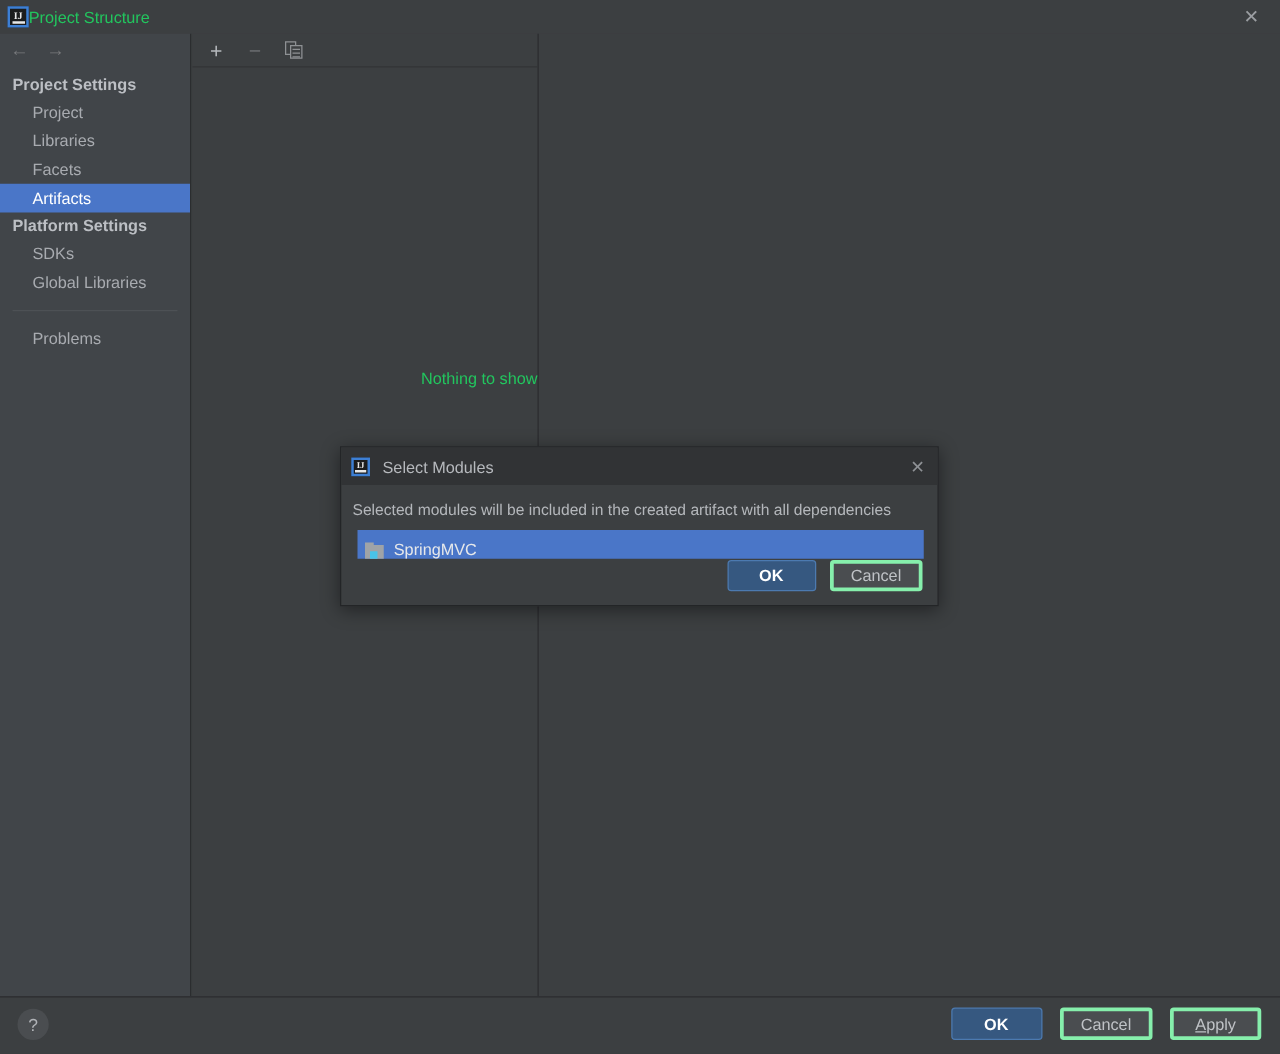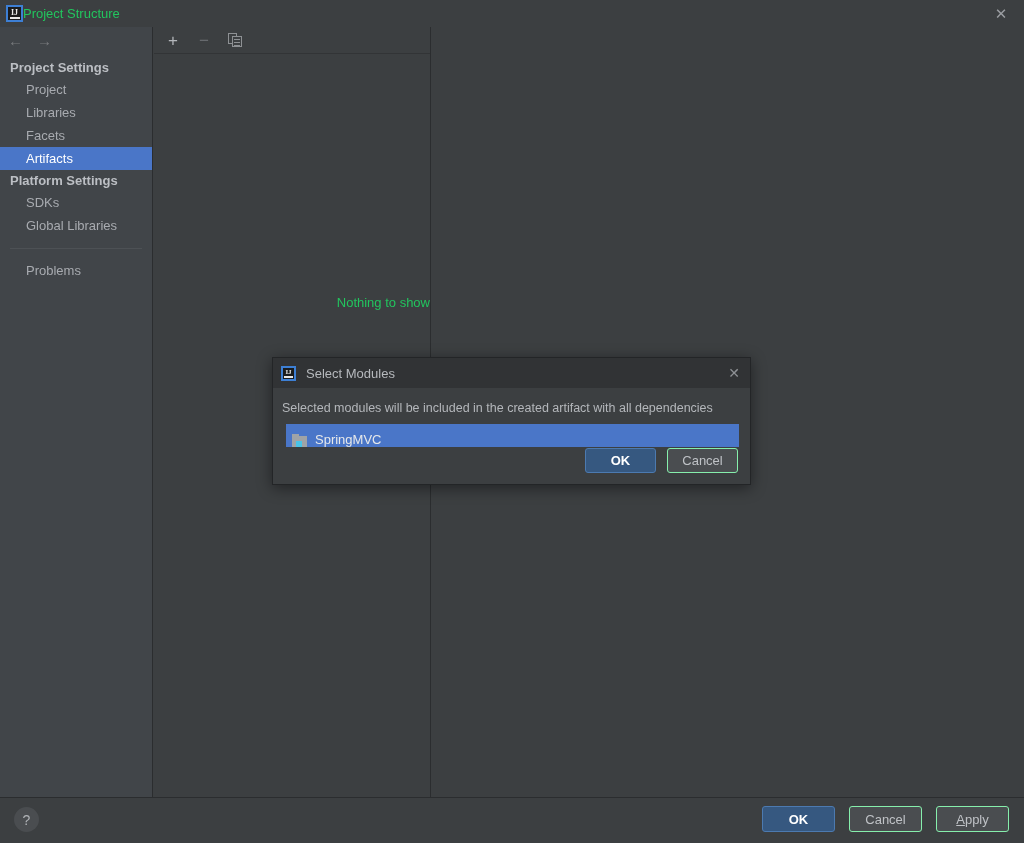--- a/index.html
+++ b/index.html
@@ -153,21 +153,21 @@
   .footer-buttons {
     position: absolute; right: 15px; top: 8px;
     display: flex; gap: 14px;
   }
   .btn {
     height: 26px; min-width: 73px;
     padding: 0 14px;
     display: flex; align-items: center; justify-content: center;
     font-size: 13px;
     border-radius: 3px;
-    border: 1px solid #86efac;
+    border: 3px solid #86efac;
     background: #4a4d50;
     color: #bfc2c6;
   }
   .btn.primary {
     background: #365880;
     border: 1px solid #4c7ab0;
     color: #ffffff;
     font-weight: bold;
   }
   .btn .mnem { text-decoration: underline; }

